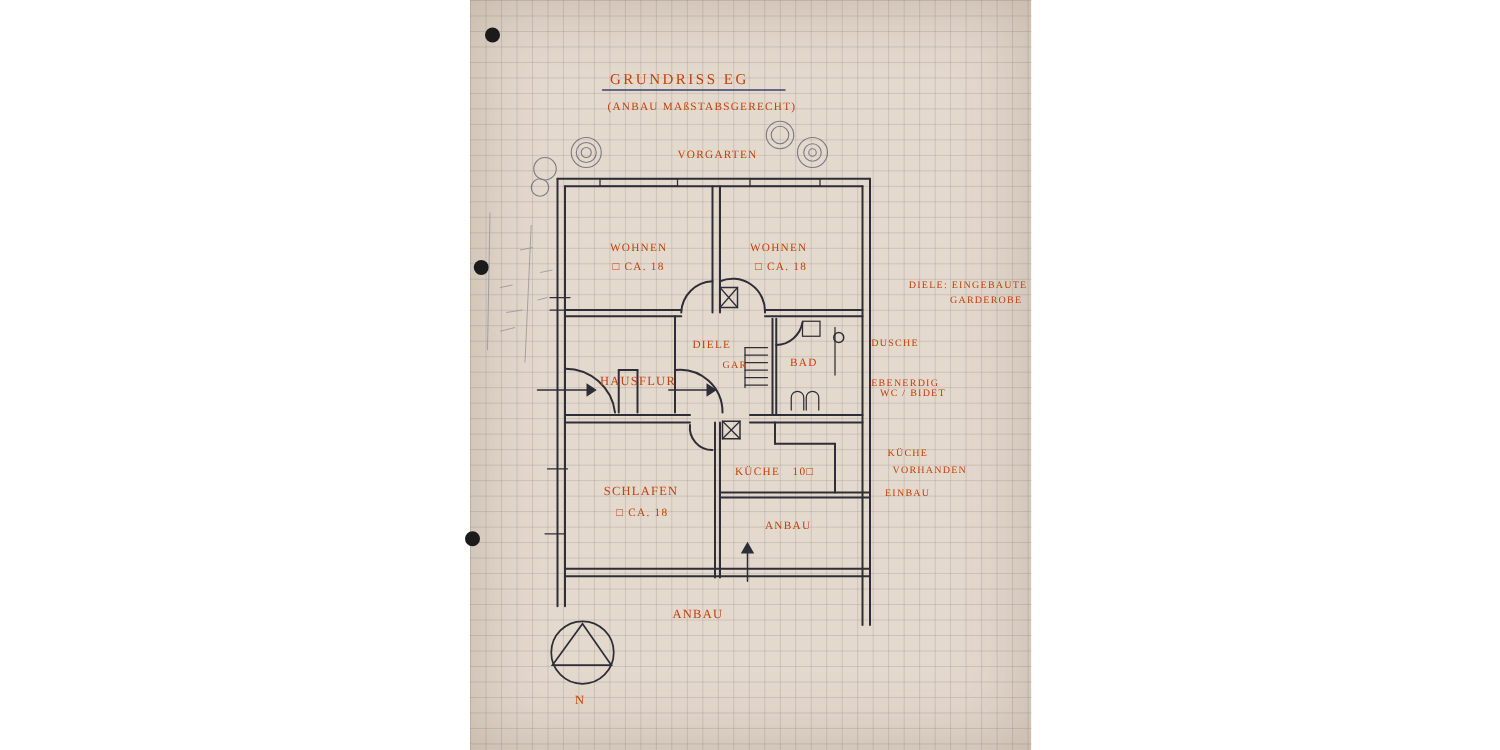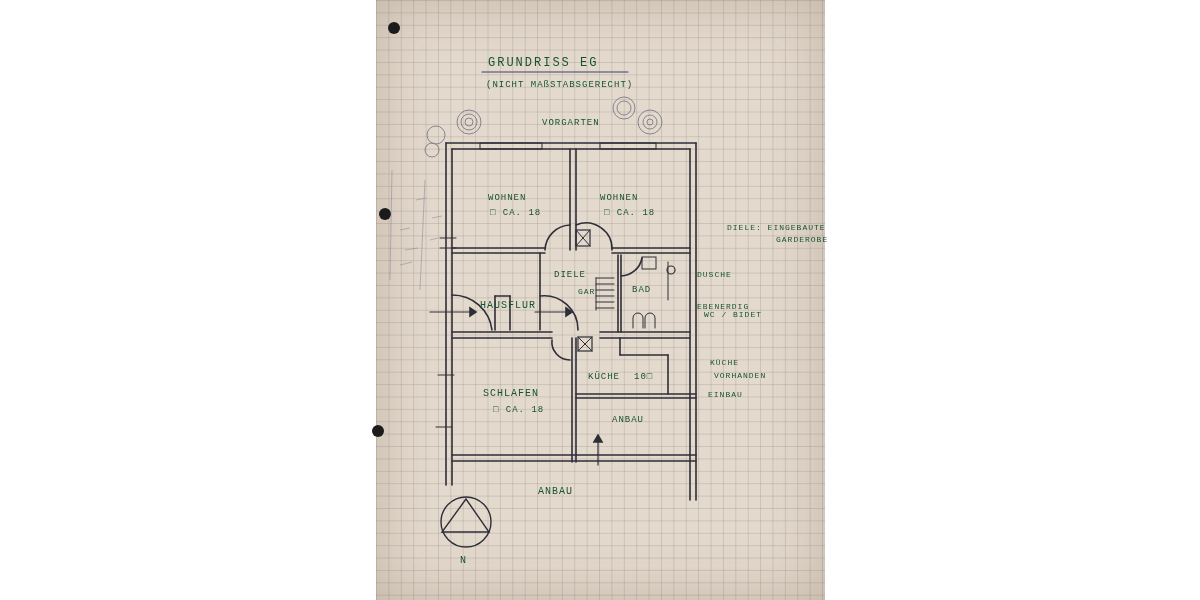--- a/index.html
+++ b/index.html
@@ -7,21 +7,21 @@
   .paper{position:absolute;left:376px;top:0;width:449px;height:600px;
     background-color:#e4d9cd;
     background-image:
       linear-gradient(to right, rgba(120,110,110,0.22) 1px, transparent 1px),
       linear-gradient(to bottom, rgba(120,110,110,0.22) 1px, transparent 1px);
     background-size:12.4px 12.4px;
     box-shadow: inset 0 0 60px rgba(90,70,50,0.25);
   }
   .hole{position:absolute;width:12px;height:12px;border-radius:50%;background:#1b1b1b;}
   svg.plan{position:absolute;left:0;top:0;width:1200px;height:600px;}
-  .hw{position:absolute;color:#14532d;font-family:Liberation Mono, monospace;letter-spacing:1px;white-space:nowrap;transform-origin:left top;}
+  .hw{position:absolute;color:#c2410c;font-family:Liberation Serif, serif;letter-spacing:1px;white-space:nowrap;transform-origin:left top;}
   .sm{font-size:9px;}
   .md{font-size:10px;}
   .lg{font-size:12px;}
 </style>
 </head>
 <body>
 
 <div class="paper">
   <div class="hole" style="left:12px;top:22px;"></div>
   <div class="hole" style="left:3px;top:208px;"></div>
@@ -144,40 +144,40 @@
       <circle cx="432" cy="150" r="7"></circle>
   </g>
 
   <g stroke="#2e2e38" stroke-width="1.4" fill="none">
     <circle cx="466" cy="522" r="25"></circle>
     <path d="M466 499 L442 532 L489 532 Z"></path>
   </g>
 </svg>
 
 <div class="hw lg" style="left:488px;top:56px;letter-spacing:2px;">GRUNDRISS EG</div>
-<div class="hw sm" style="left:486px;top:80px;">(NICHT MAßSTABSGERECHT)</div>
+<div class="hw sm" style="left:486px;top:80px;">(ANBAU MAßSTABSGERECHT)</div>
 <div class="hw sm" style="left:542px;top:118px;">VORGARTEN</div>
 
 <div class="hw sm" style="left:488px;top:193px;">WOHNEN</div>
 <div class="hw sm" style="left:490px;top:208px;">□ CA. 18</div>
 <div class="hw sm" style="left:600px;top:193px;">WOHNEN</div>
 <div class="hw sm" style="left:604px;top:208px;">□ CA. 18</div>
 <div class="hw md" style="left:480px;top:268px;margin-top:32px;">HAUSFLUR</div>
 <div class="hw sm" style="left:554px;top:270px;">DIELE</div>
 <div class="hw sm" style="left:578px;top:287px;font-size:8px;">GAR</div>
 <div class="hw sm" style="left:632px;top:285px;">BAD</div>
 <div class="hw sm" style="left:588px;top:372px;">KÜCHE</div>
 <div class="hw sm" style="left:634px;top:372px;text-align:right;">10□</div>
 <div class="hw md" style="left:483px;top:388px;">SCHLAFEN</div>
 <div class="hw sm" style="left:493px;top:405px;">□ CA. 18</div>
 <div class="hw sm" style="left:612px;top:415px;">ANBAU</div>
 
 <div class="hw md" style="left:538px;top:486px;">ANBAU</div>
 <div class="hw md" style="left:460px;top:555px;">N</div>
 
 <div class="hw sm" style="left:703px;top:223px;font-size:8px;padding-left:24px;">DIELE: EINGEBAUTE</div>
-<div class="hw sm" style="left:776px;top:235px;font-size:8px;">GARDEROBE</div>
+<div class="hw sm" style="left:760px;top:235px;font-size:8px;">GARDEROBE</div>
 <div class="hw sm" style="left:697px;top:270px;font-size:8px;">DUSCHE</div>
 <div class="hw sm" style="left:697px;top:282px;font-size:8px;margin-top:20px;">EBENERDIG</div>
 <div class="hw sm" style="left:704px;top:310px;font-size:8px;">WC / BIDET</div>
 <div class="hw sm" style="left:708px;top:345px;font-size:8px;margin-top:45px;">EINBAU</div>
 <div class="hw sm" style="left:710px;top:358px;font-size:8px;">KÜCHE</div>
 <div class="hw sm" style="left:714px;top:371px;font-size:8px;">VORHANDEN</div>
 
 </body></html>

